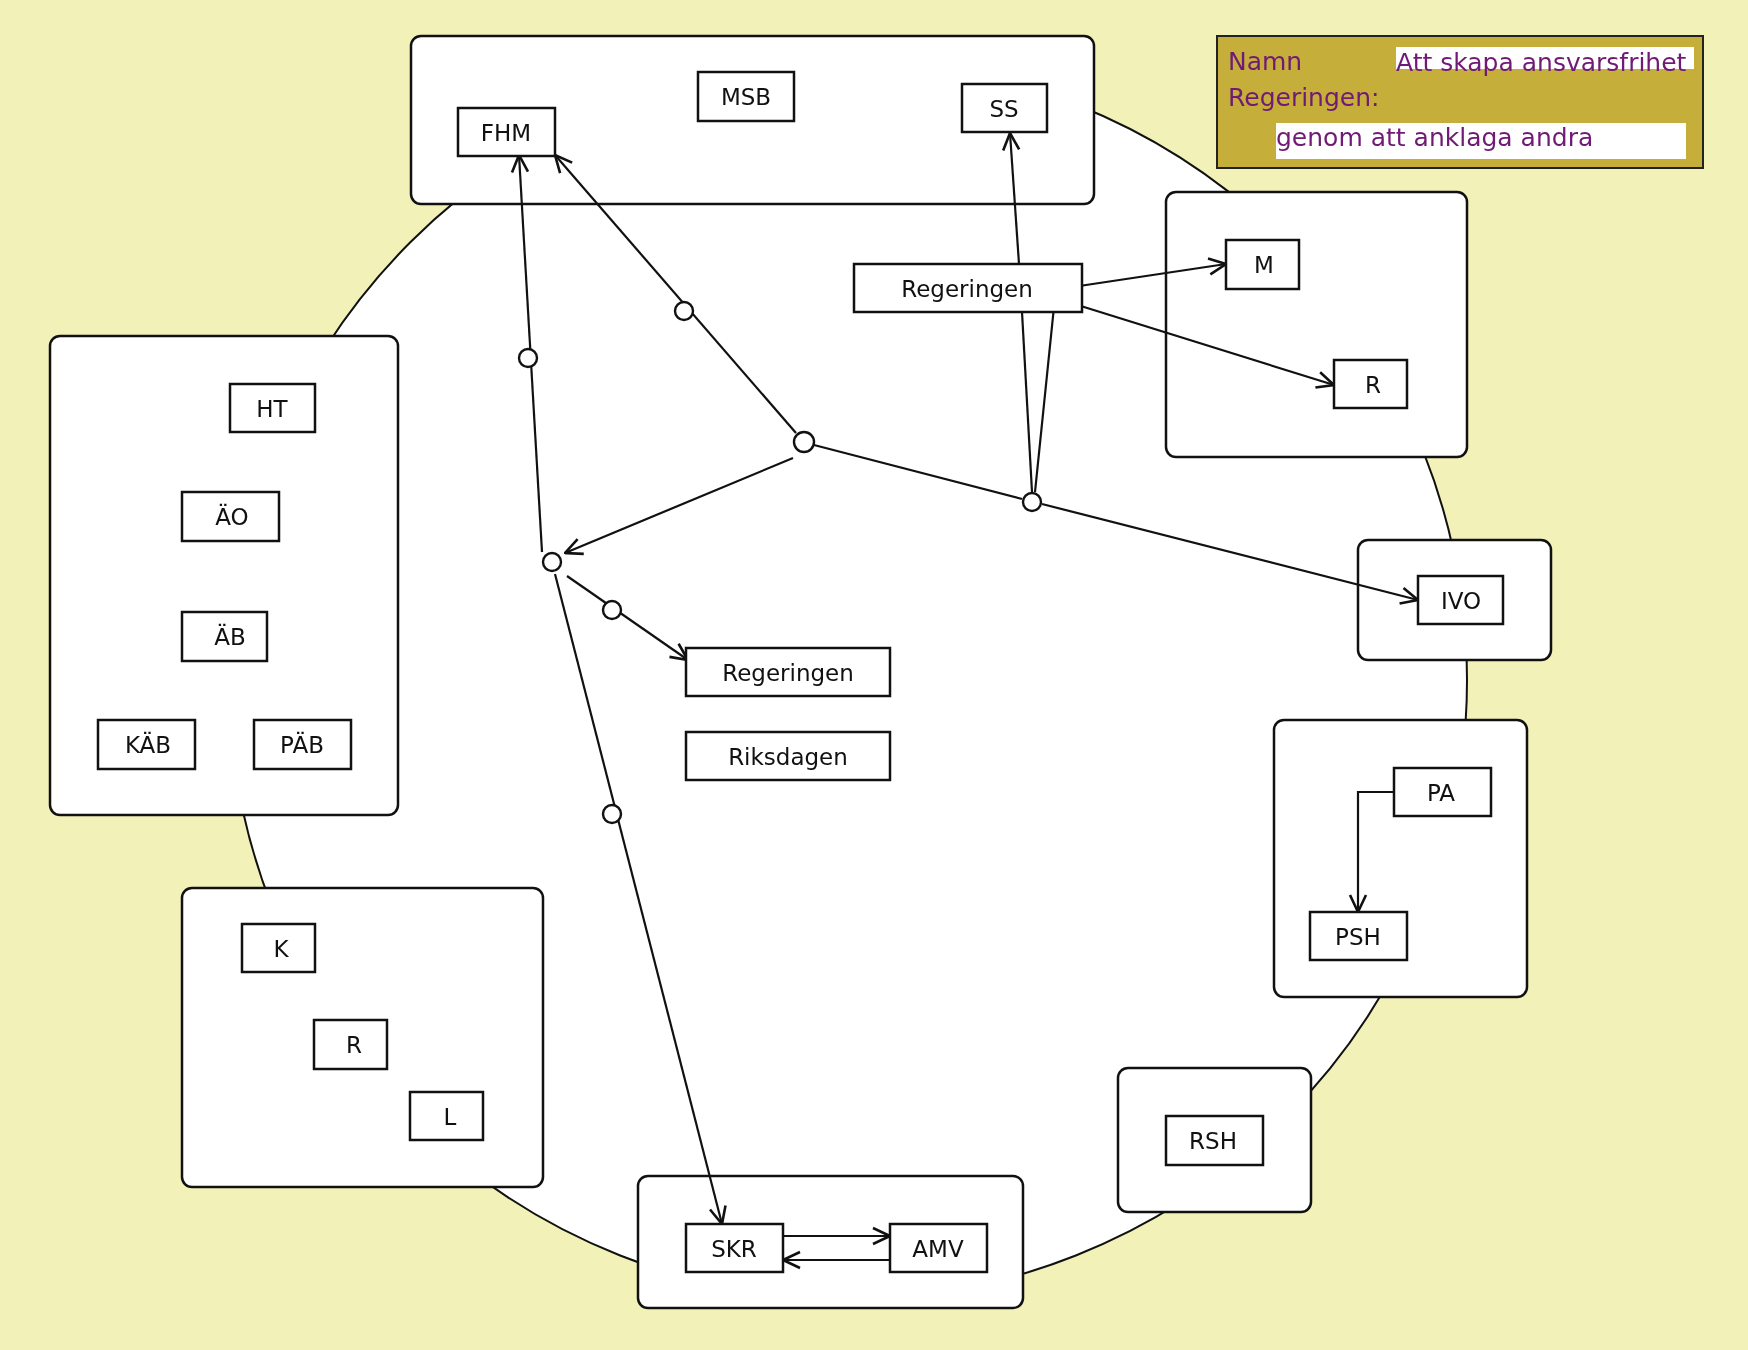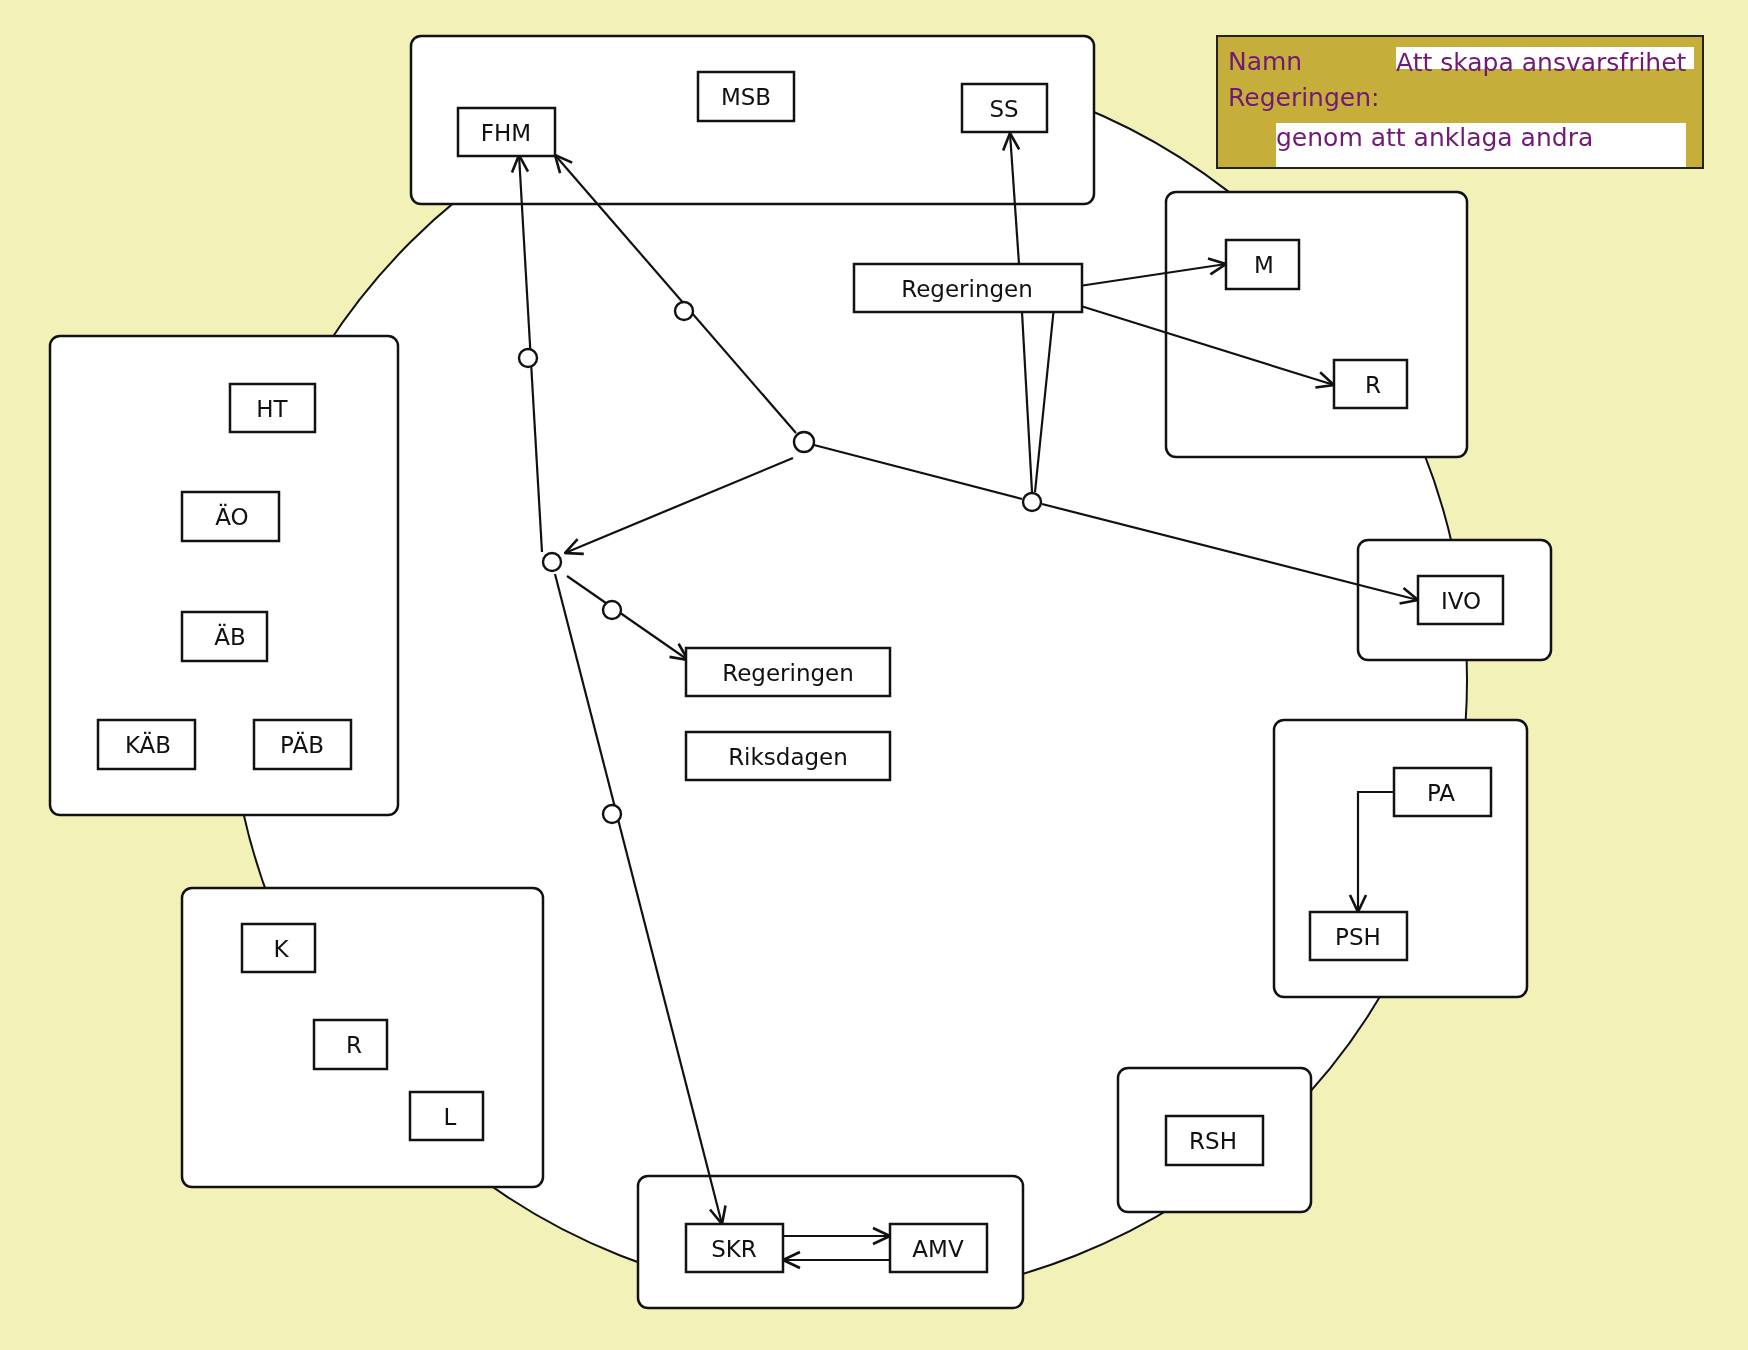--- a/index.html
+++ b/index.html
@@ -3,21 +3,21 @@
 <meta charset="utf-8">
 <style>
   html, body { margin: 0; padding: 0; background: #f2f1b8; }
   body { width: 1748px; height: 1350px; overflow: hidden; position: relative; font-family: "DejaVu Sans", sans-serif; }
   svg#diagram { position: absolute; left: 0; top: 0; }
   .lbl { font-family: "DejaVu Sans", sans-serif; font-size: 23px; fill: #111; }
   .info { position: absolute; left: 1216px; top: 35px; width: 488px; height: 134px; background: #c5af3a; border: 2px solid #222; box-sizing: border-box; font-family: "DejaVu Sans", sans-serif; font-size: 25px; color: #701a75; }
   .info .namn-label { position: absolute; left: 10px; top: 10px; }
   .info .namn-value { position: absolute; left: 178px; top: 10px; width: 298px; height: 22px; background: #fff; box-sizing: border-box; line-height: 32px; }
   .info .desc-label { position: absolute; left: 10px; top: 46px; }
-  .info .desc-value { position: absolute; left: 58px; top: 86px; width: 410px; height: 44px; background: #fff; box-sizing: border-box; line-height: 30px; }
+  .info .desc-value { position: absolute; left: 58px; top: 86px; width: 410px; height: 36px; background: #fff; box-sizing: border-box; line-height: 30px; }
 </style>
 </head>
 <body>
 
 <svg id="diagram" width="1748" height="1350" viewBox="0 0 1748 1350">
   <defs>
     <marker id="arr" viewBox="0 0 20 20" refX="19" refY="10" markerWidth="20" markerHeight="20" markerUnits="userSpaceOnUse" orient="auto">
       <path d="M2,2 L19,10 L2,18" fill="none" stroke="#111" stroke-width="2.6"></path>
     </marker>
   </defs>

